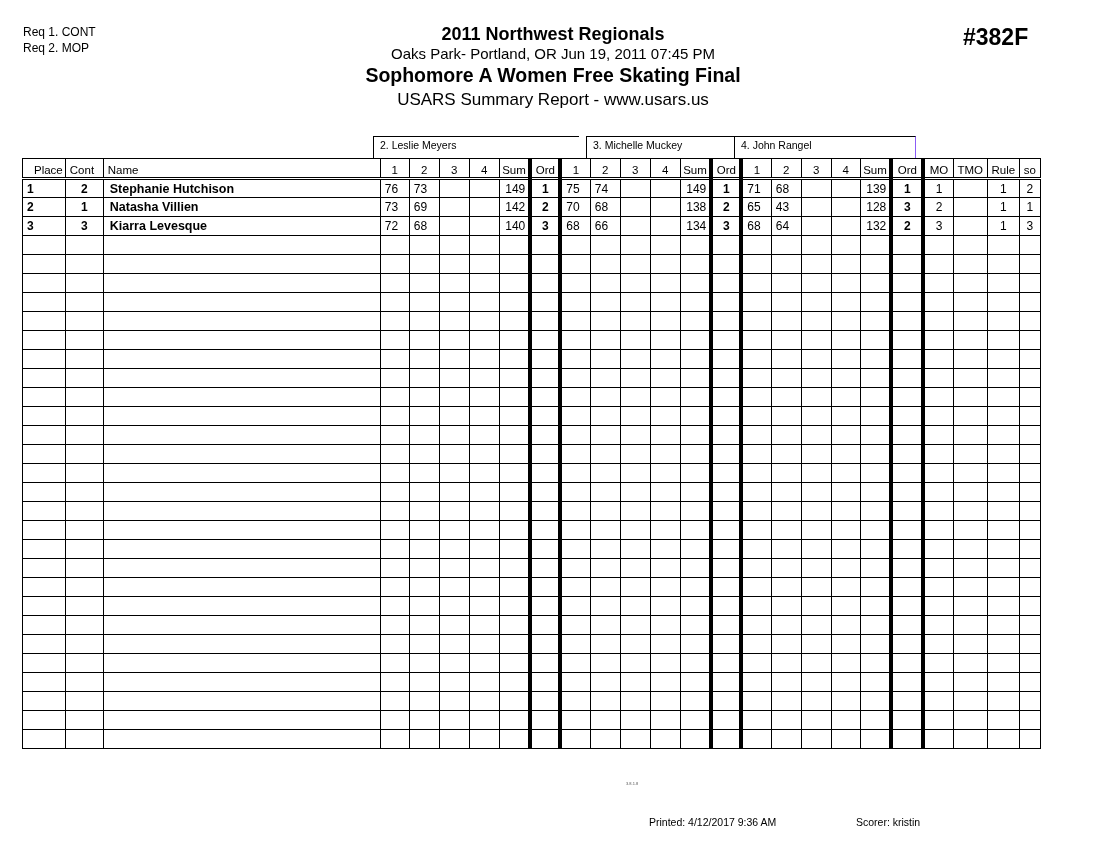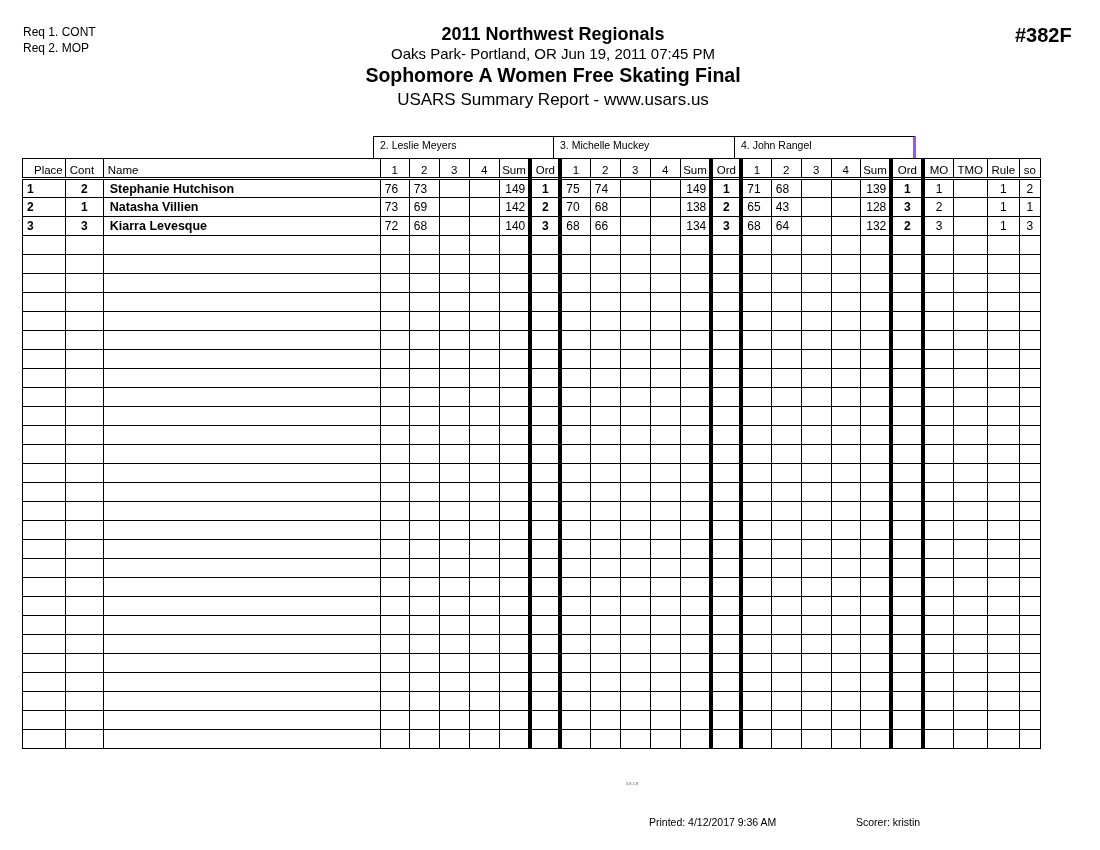--- a/index.html
+++ b/index.html
@@ -4,23 +4,23 @@
 <style>
   html, body { margin:0; padding:0; background:#fff; }
   body { width:1100px; height:850px; position:relative; overflow:hidden; font-family:"Liberation Sans", sans-serif; color:#000; }
   .abs { position:absolute; white-space:nowrap; }
   .req { left:23px; font-size:12px; }
   .center { left:0; width:1106px; text-align:center; }
   .t1 { top:24px; font-size:18px; font-weight:bold; }
   .t2 { top:45px; font-size:15px; }
   .t3 { top:64px; font-size:19.5px; font-weight:bold; }
   .t4 { top:90px; font-size:17px; }
-  .eventno { left:1015px; top:24px; font-size:20px; font-weight:bold; }
+  .eventno { left:963px; top:24px; font-size:23px; font-weight:bold; }
   .judge-box { position:absolute; top:136px; height:22px; border-left:1px solid #000; border-top:1px solid #000; box-sizing:border-box; font-size:10.5px; padding:2px 0 0 6px; }
-  .judge-box.last { border-right:3px solid #8b5cf6; }
+  .judge-box.last { border-right:1px solid #8b5cf6; }
   table.grid { position:absolute; left:22px; top:158px; border-collapse:collapse; table-layout:fixed; }
   table.grid td { border:1px solid #000; height:19px; padding:0 2px; font-size:12px; box-sizing:border-box; overflow:hidden; white-space:nowrap; }
   table.grid tr.hdr td { height:20px; font-size:11.5px; border-bottom:3px double #000; padding-top:3px; }
   table.grid td.c { text-align:center; }
   table.grid td.r { text-align:right; padding-right:3px; }
   table.grid td.l { text-align:left; padding-left:4px; }
   table.grid td.b { font-weight:bold; }
   table.grid td.thickL { border-left:4px solid #000; }
   table.grid tbody td { font-size:12px; }
   table.grid td.name { font-weight:bold; font-size:12.5px; padding-left:6px; }
@@ -33,21 +33,21 @@
 <div class="abs req" style="top:25px">Req 1. CONT</div>
 <div class="abs req" style="top:41px">Req 2. MOP</div>
 
 <div class="abs center t1">2011 Northwest Regionals</div>
 <div class="abs center t2">Oaks Park- Portland, OR  Jun 19, 2011  07:45 PM</div>
 <div class="abs center t3">Sophomore A Women Free Skating Final</div>
 <div class="abs center t4">USARS Summary Report - www.usars.us</div>
 <div class="abs eventno">#382F</div>
 
 <div class="judge-box" style="left:373px;width:206px">2.  Leslie Meyers</div>
-<div class="judge-box" style="left:553px;width:182px">3.  Michelle Muckey</div>
+<div class="judge-box" style="left:586px;width:182px">3.  Michelle Muckey</div>
 <div class="judge-box last" style="left:734px;width:182px">4.  John Rangel</div>
 
 <table class="grid">
   <colgroup>
     <col style="width:36px">
       <col style="width:38px">
       <col style="width:277px">
     <col style="width:29px">
       <col style="width:30px">
       <col style="width:30px">

